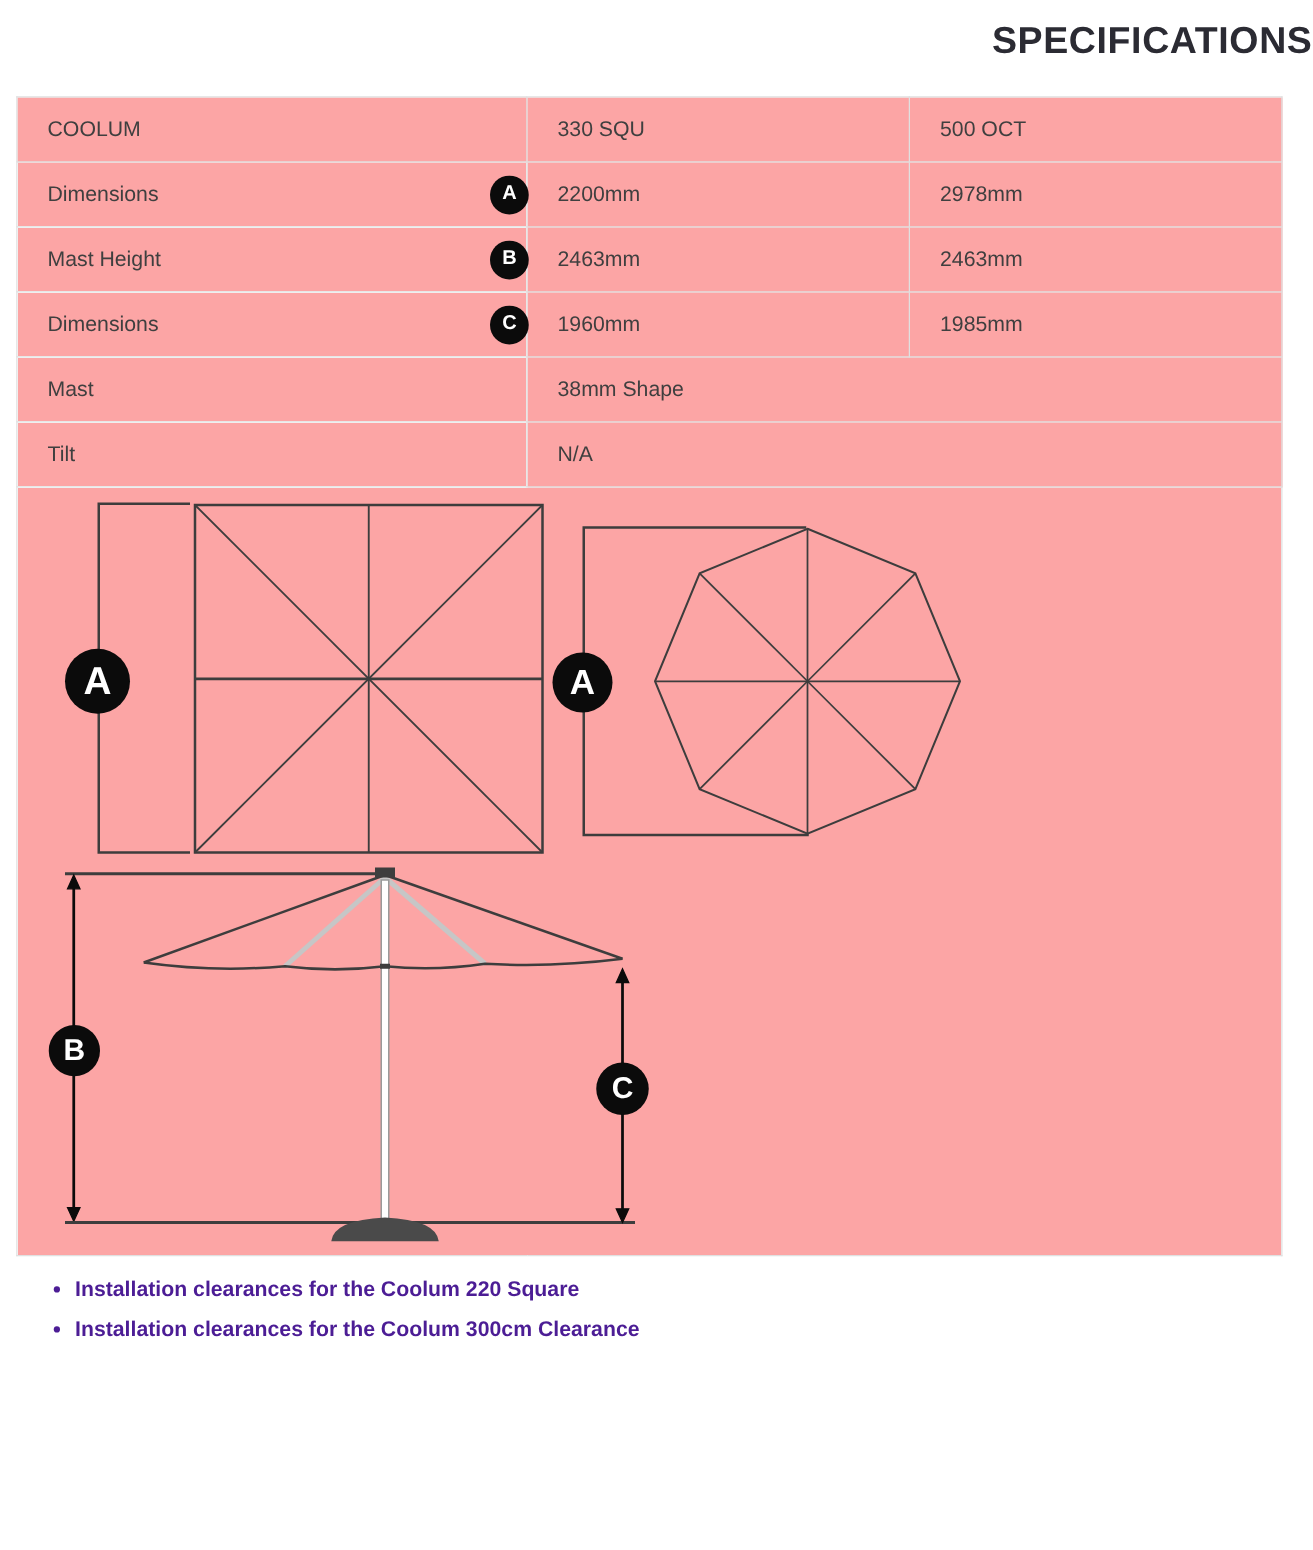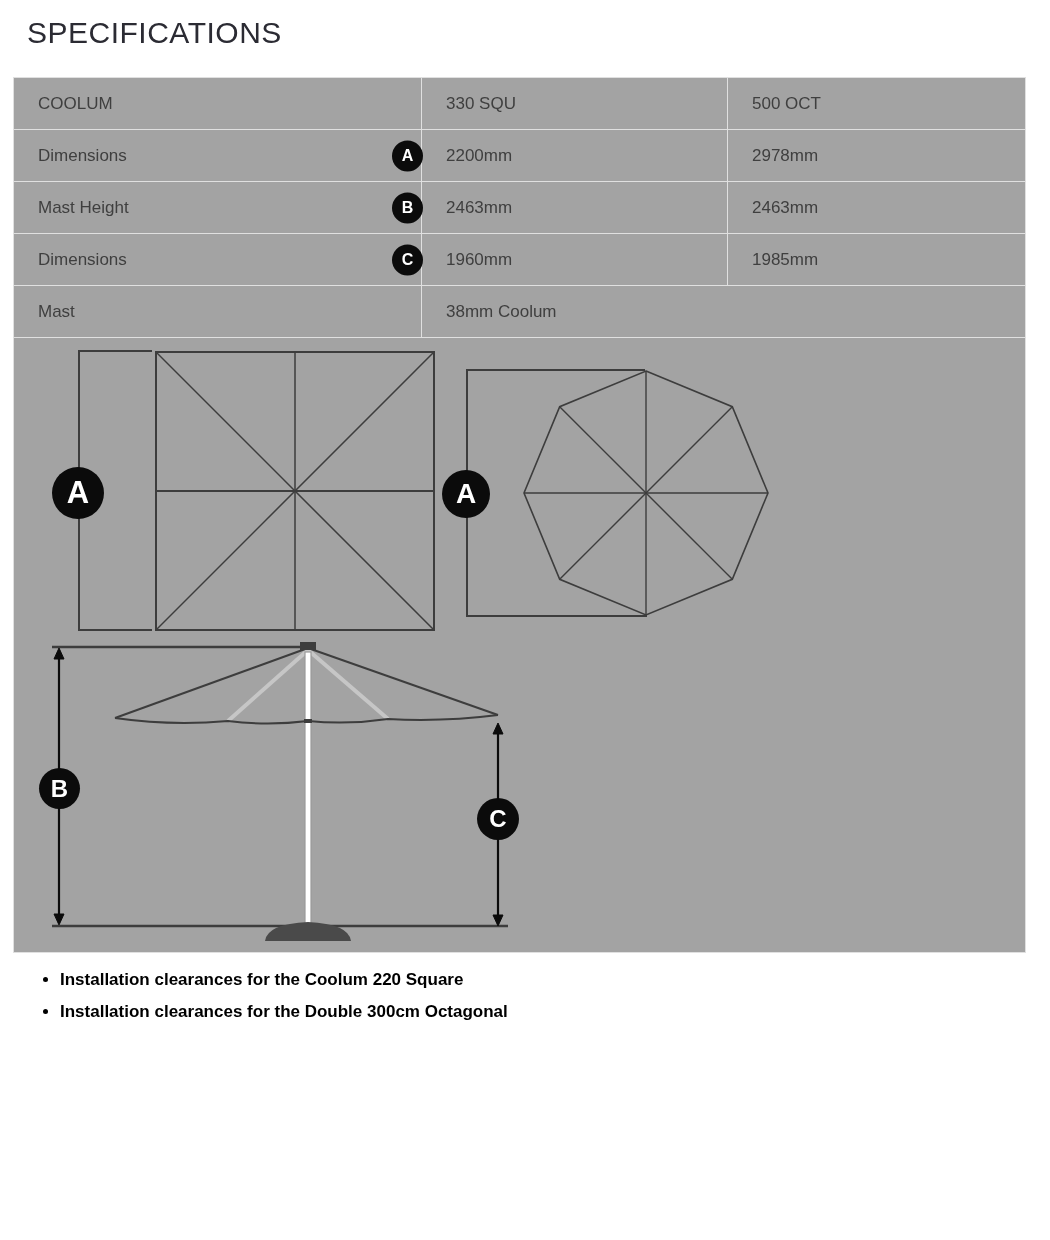--- a/index.html
+++ b/index.html
@@ -3,32 +3,33 @@
 <meta charset="utf-8">
 <style>
   html,body{margin:0;padding:0;background:#ffffff;}
   body{
     width:1050px;height:1240px;position:relative;overflow:hidden;
     font-family:"Liberation Sans","DejaVu Sans",sans-serif;
     color:#3f3f3f;
   }
   .page-title{
     margin:16px 0 0 27px;
-    font-size:30px;font-weight:400;letter-spacing:.5px;
+    font-size:30px;font-weight:700;letter-spacing:.5px;
     color:#2b2b33;
+    text-align:right;
   }
   table.spec{
     border-collapse:collapse;table-layout:fixed;
     width:1012px;margin:27px 0 0 13px;
   }
   table.spec td{
     border:1px solid #e0e0e0;
     font-size:17px;color:#3f3f3f;
     padding:0 8px 0 24px;
-    background:#a3a3a3;
+    background:#fca5a5;
     vertical-align:middle;
   }
   td.val{padding-left:12px;}
   tr.r-head td{height:51px;}
   tr.r-shape td{height:55px;}
   tr.r-dim td{height:51px;}
   tr.r-span td{height:51px;}
   td.label-cell{position:relative;}
   .tbadge{
     position:absolute;right:-2px;top:50%;transform:translateY(-50%);
@@ -58,21 +59,21 @@
   }
   .dbadge.a1{left:38px;top:129px;width:52px;height:52px;font-size:31px;}
   .dbadge.a2{left:428px;top:132px;width:48px;height:48px;font-size:28px;}
   .dbadge.b {left:25px;top:430px;width:41px;height:41px;font-size:24px;}
   .dbadge.c {left:463px;top:460px;width:42px;height:42px;font-size:24px;}
   ul.notes{
     margin:14px 0 0 0;padding:0 0 0 60px;
     list-style:disc;
   }
   ul.notes li{
-    font-size:17px;font-weight:700;color:#000000;
+    font-size:17px;font-weight:700;color:#4c1d95;
     margin:6px 0;line-height:26px;
   }
 </style>
 </head>
 <body>
 
 <h1 class="page-title">SPECIFICATIONS</h1>
 
 <table class="spec">
   <colgroup>
@@ -112,24 +113,28 @@
       <span>Dimensions</span>
       <span class="tbadge">C</span>
     </td>
     <td class="val">1960mm</td>
     <td class="val">1985mm</td>
   </tr>
 
 
   <tr class="r-span">
     <td class="label-cell">Mast</td>
-    <td class="val" colspan="2">38mm Coolum</td>
-  </tr>
-
-
+    <td class="val" colspan="2">38mm Shape</td>
+  </tr>
+
+
+  <tr class="r-span">
+    <td class="label-cell">Tilt</td>
+    <td class="val" colspan="2">N/A</td>
+  </tr>
 
   <tr>
     <td class="diagram-cell" colspan="3">
       <div class="dwrap">
         <svg width="1010" height="614" viewBox="0 0 1010 614">
 
           <g stroke="#3d3d3d" stroke-width="2" fill="none">
             <polyline points="138,13 65,13 65,292 138,292"></polyline>
           </g>
 
@@ -203,14 +208,14 @@
         <div class="dbadge b">B</div>
         <div class="dbadge c">C</div>
       </div>
     </td>
   </tr>
 </tbody>
   </table>
 
 <ul class="notes">
   <li>Installation clearances for the Coolum 220 Square</li>
-  <li>Installation clearances for the Double 300cm Octagonal</li>
+  <li>Installation clearances for the Coolum 300cm Clearance</li>
 </ul>
 
 </body></html>

